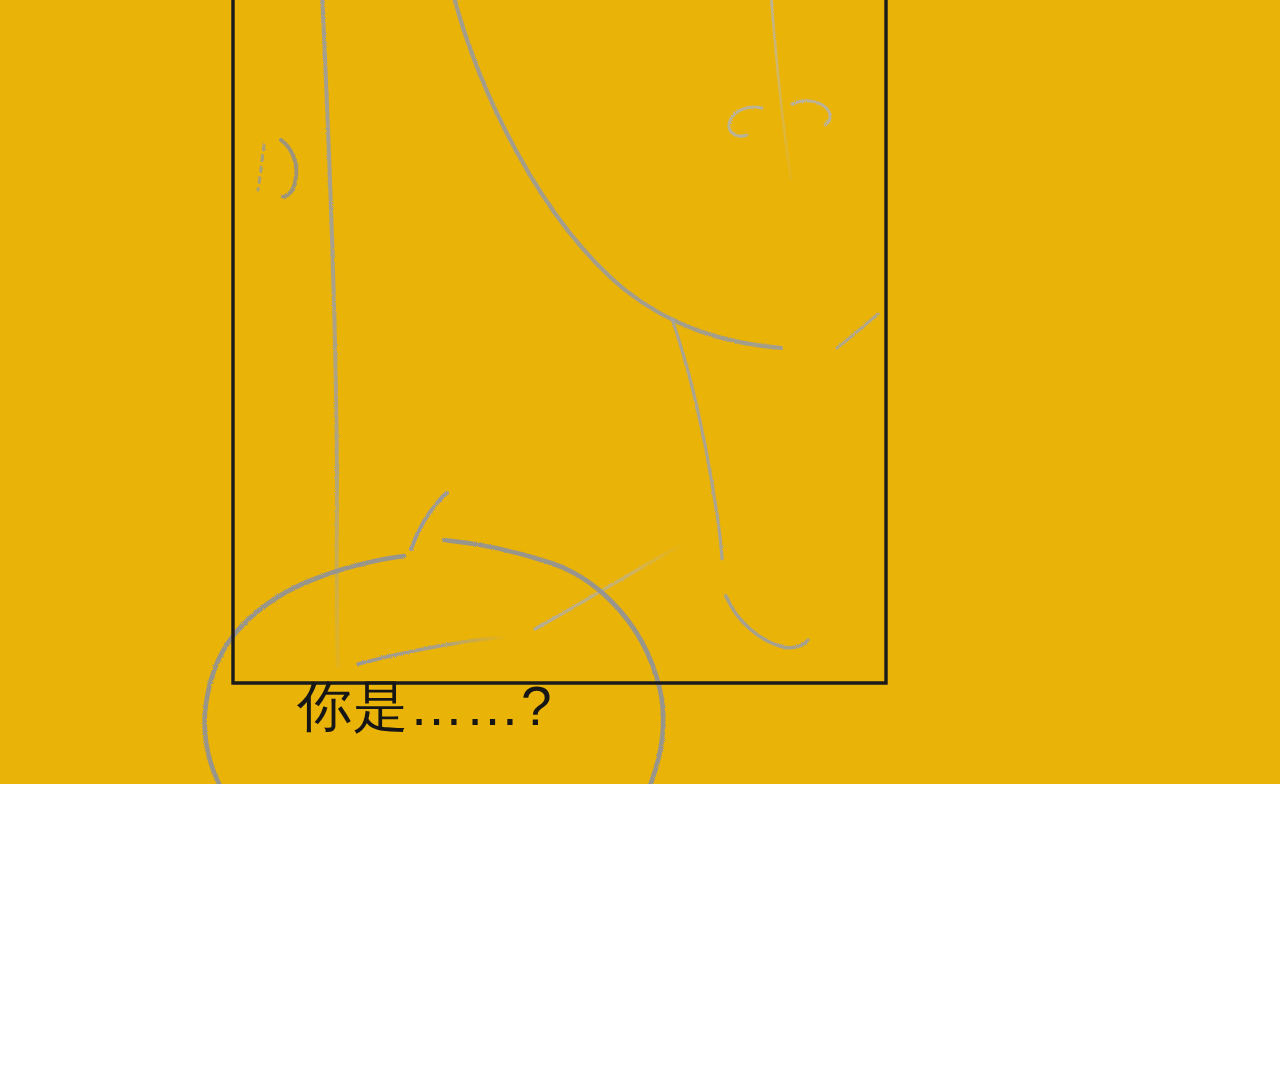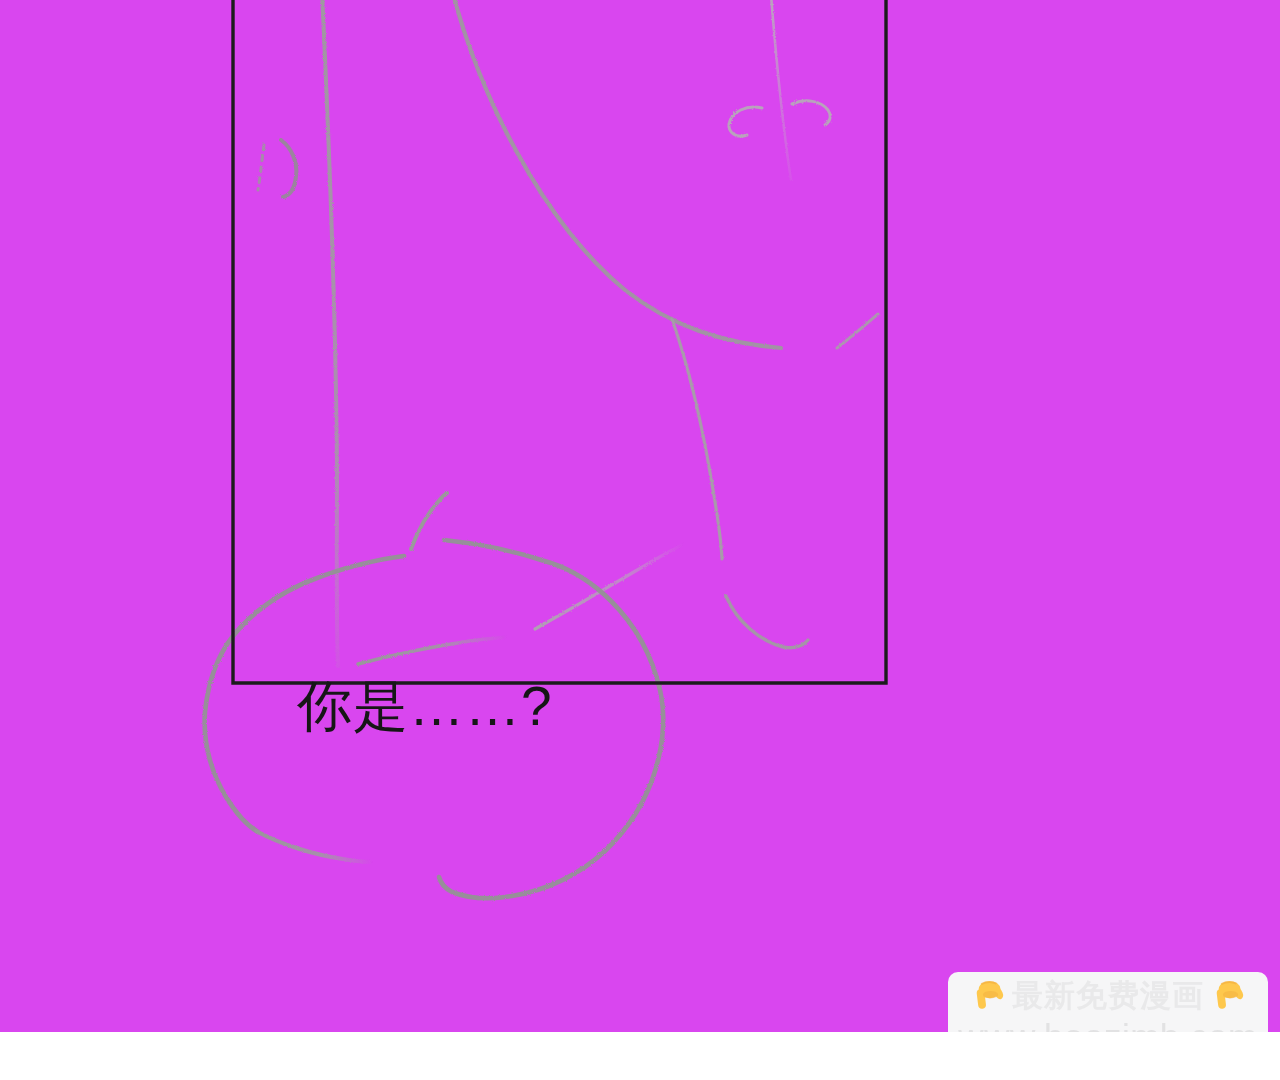--- a/index.html
+++ b/index.html
@@ -1,17 +1,17 @@
 <!DOCTYPE html>
 <html><head>
 <meta charset="utf-8">
 <style>
   html,body{margin:0;padding:0;background:#ffffff;}
   #stage{
-    position:relative;width:1280px;height:1032px;overflow:hidden;background:#d946ef;
+    position:relative;width:1280px;height:784px;overflow:hidden;background:#eab308;
     font-family:"Liberation Sans","DejaVu Sans",sans-serif;
   }
   #sketch-svg{position:absolute;left:0;top:0;width:1280px;height:1080px;display:block;}
   .speech-text{
     position:absolute;left:297px;top:679px;
     font-size:55px;line-height:1.0;color:#161616;
     letter-spacing:1px;white-space:nowrap;
     font-family:"Liberation Sans","DejaVu Sans",sans-serif;
   }
   .watermark{

